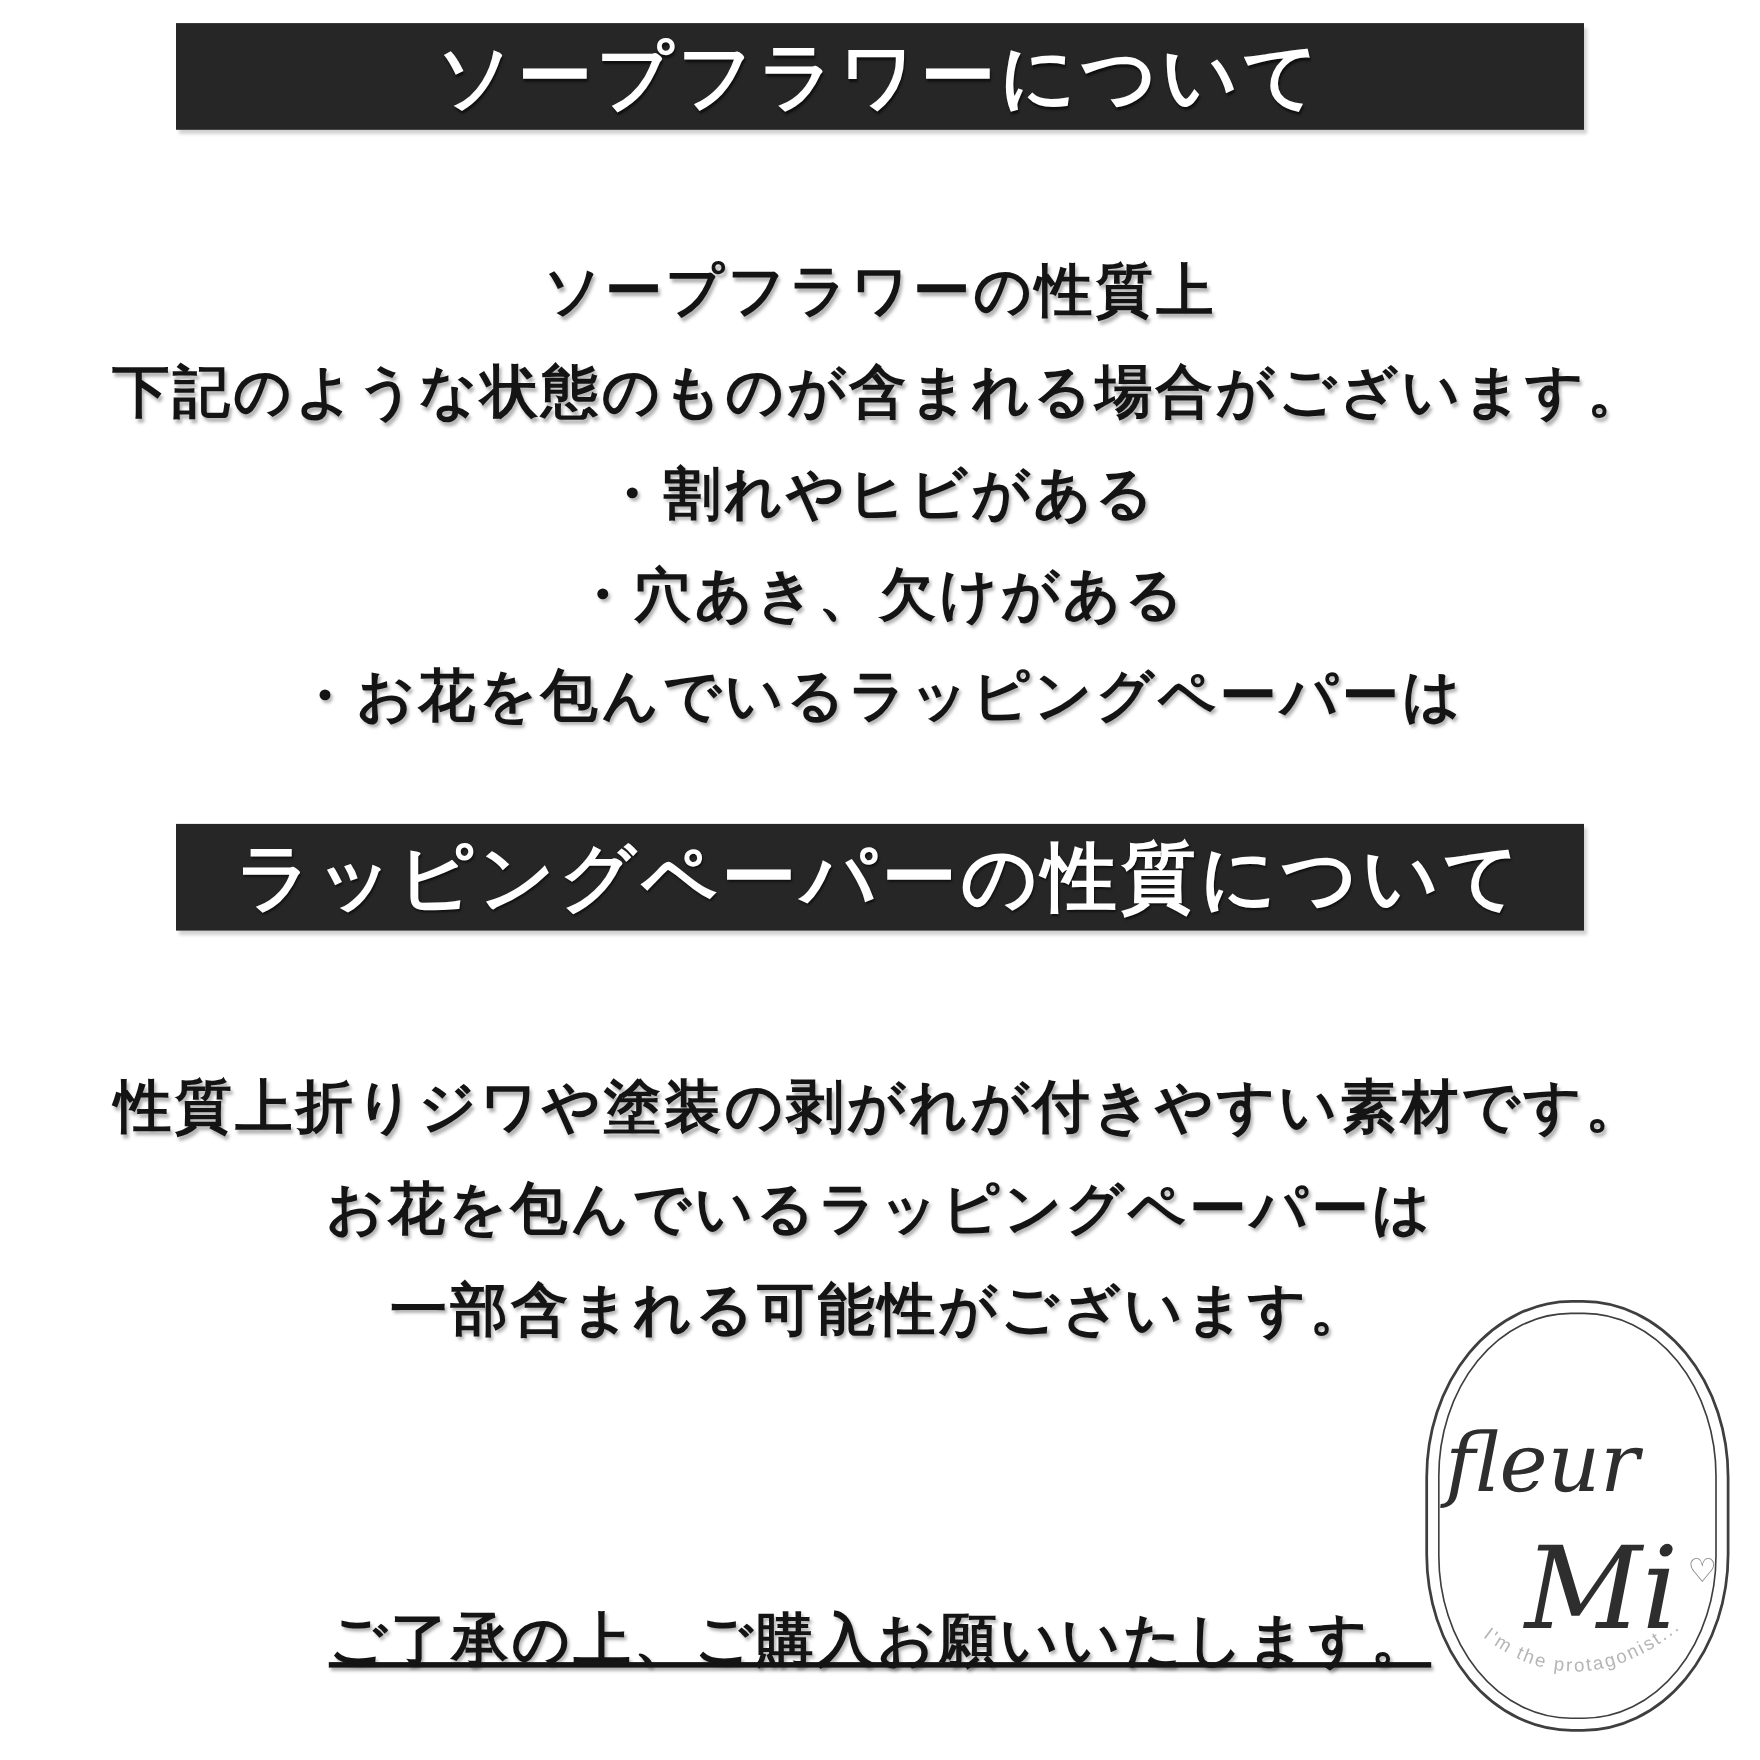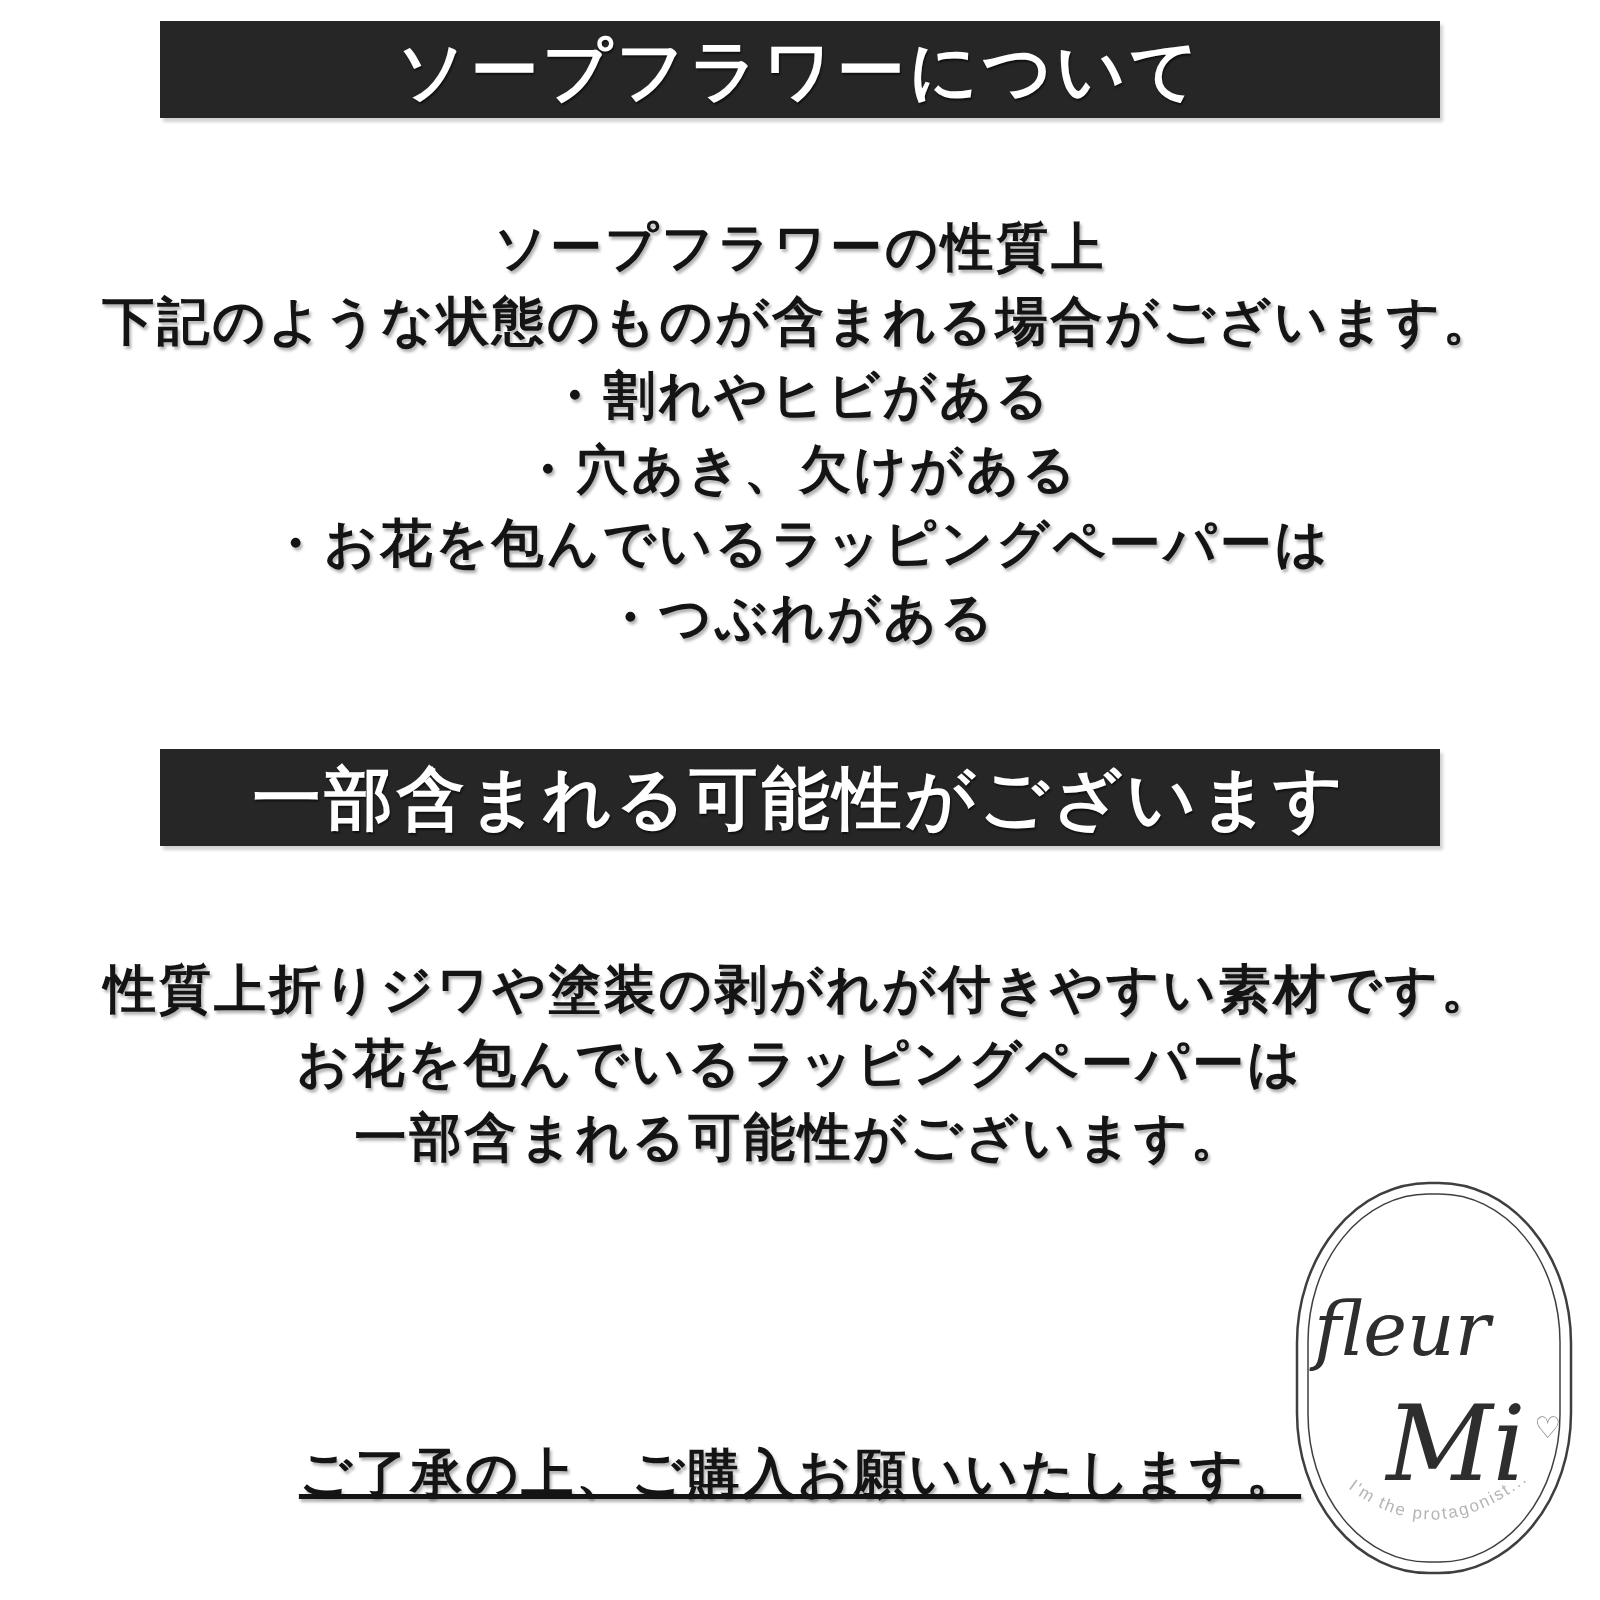--- a/index.html
+++ b/index.html
@@ -38,21 +38,21 @@
   .banner1 { top: 21px; }
   .banner2 { top: 749px; }
   .textblock {
     position: absolute;
     left: 0;
     width: 1600px;
     text-align: center;
     color: #141414;
   }
   .textblock p {
-    margin: 0;
+    margin: 18px;
     font-size: 52px;
     font-weight: bold;
     line-height: 74px;
     letter-spacing: 3px;
     text-shadow: 2px 3px 3px rgba(0,0,0,0.30);
     white-space: nowrap;
   }
   .body1 { top: 210px; }
   .body2 { top: 952px; }
   .closing { top: 1436px; text-decoration: underline; }
@@ -80,25 +80,24 @@
   <div class="banner banner1">
     <span>ソープフラワーについて</span>
   </div>
 
   <div class="textblock body1">
     <p>ソープフラワーの性質上</p>
     <p>下記のような状態のものが含まれる場合がございます。</p>
     <p>・割れやヒビがある</p>
     <p>・穴あき、欠けがある</p>
     <p>・お花を包んでいるラッピングペーパーは</p>
-    <p>・つぶれがある</p>
   </div>
 
   <div class="banner banner2">
-    <span>一部含まれる可能性がございます</span>
+    <span>ラッピングペーパーの性質について</span>
   </div>
 
   <div class="textblock body2">
     <p>性質上折りジワや塗装の剥がれが付きやすい素材です。</p>
     <p>お花を包んでいるラッピングペーパーは</p>
     <p>一部含まれる可能性がございます。</p>
   </div>
 
   <div class="textblock closing">
     <p>ご了承の上、ご購入お願いいたします。</p>

